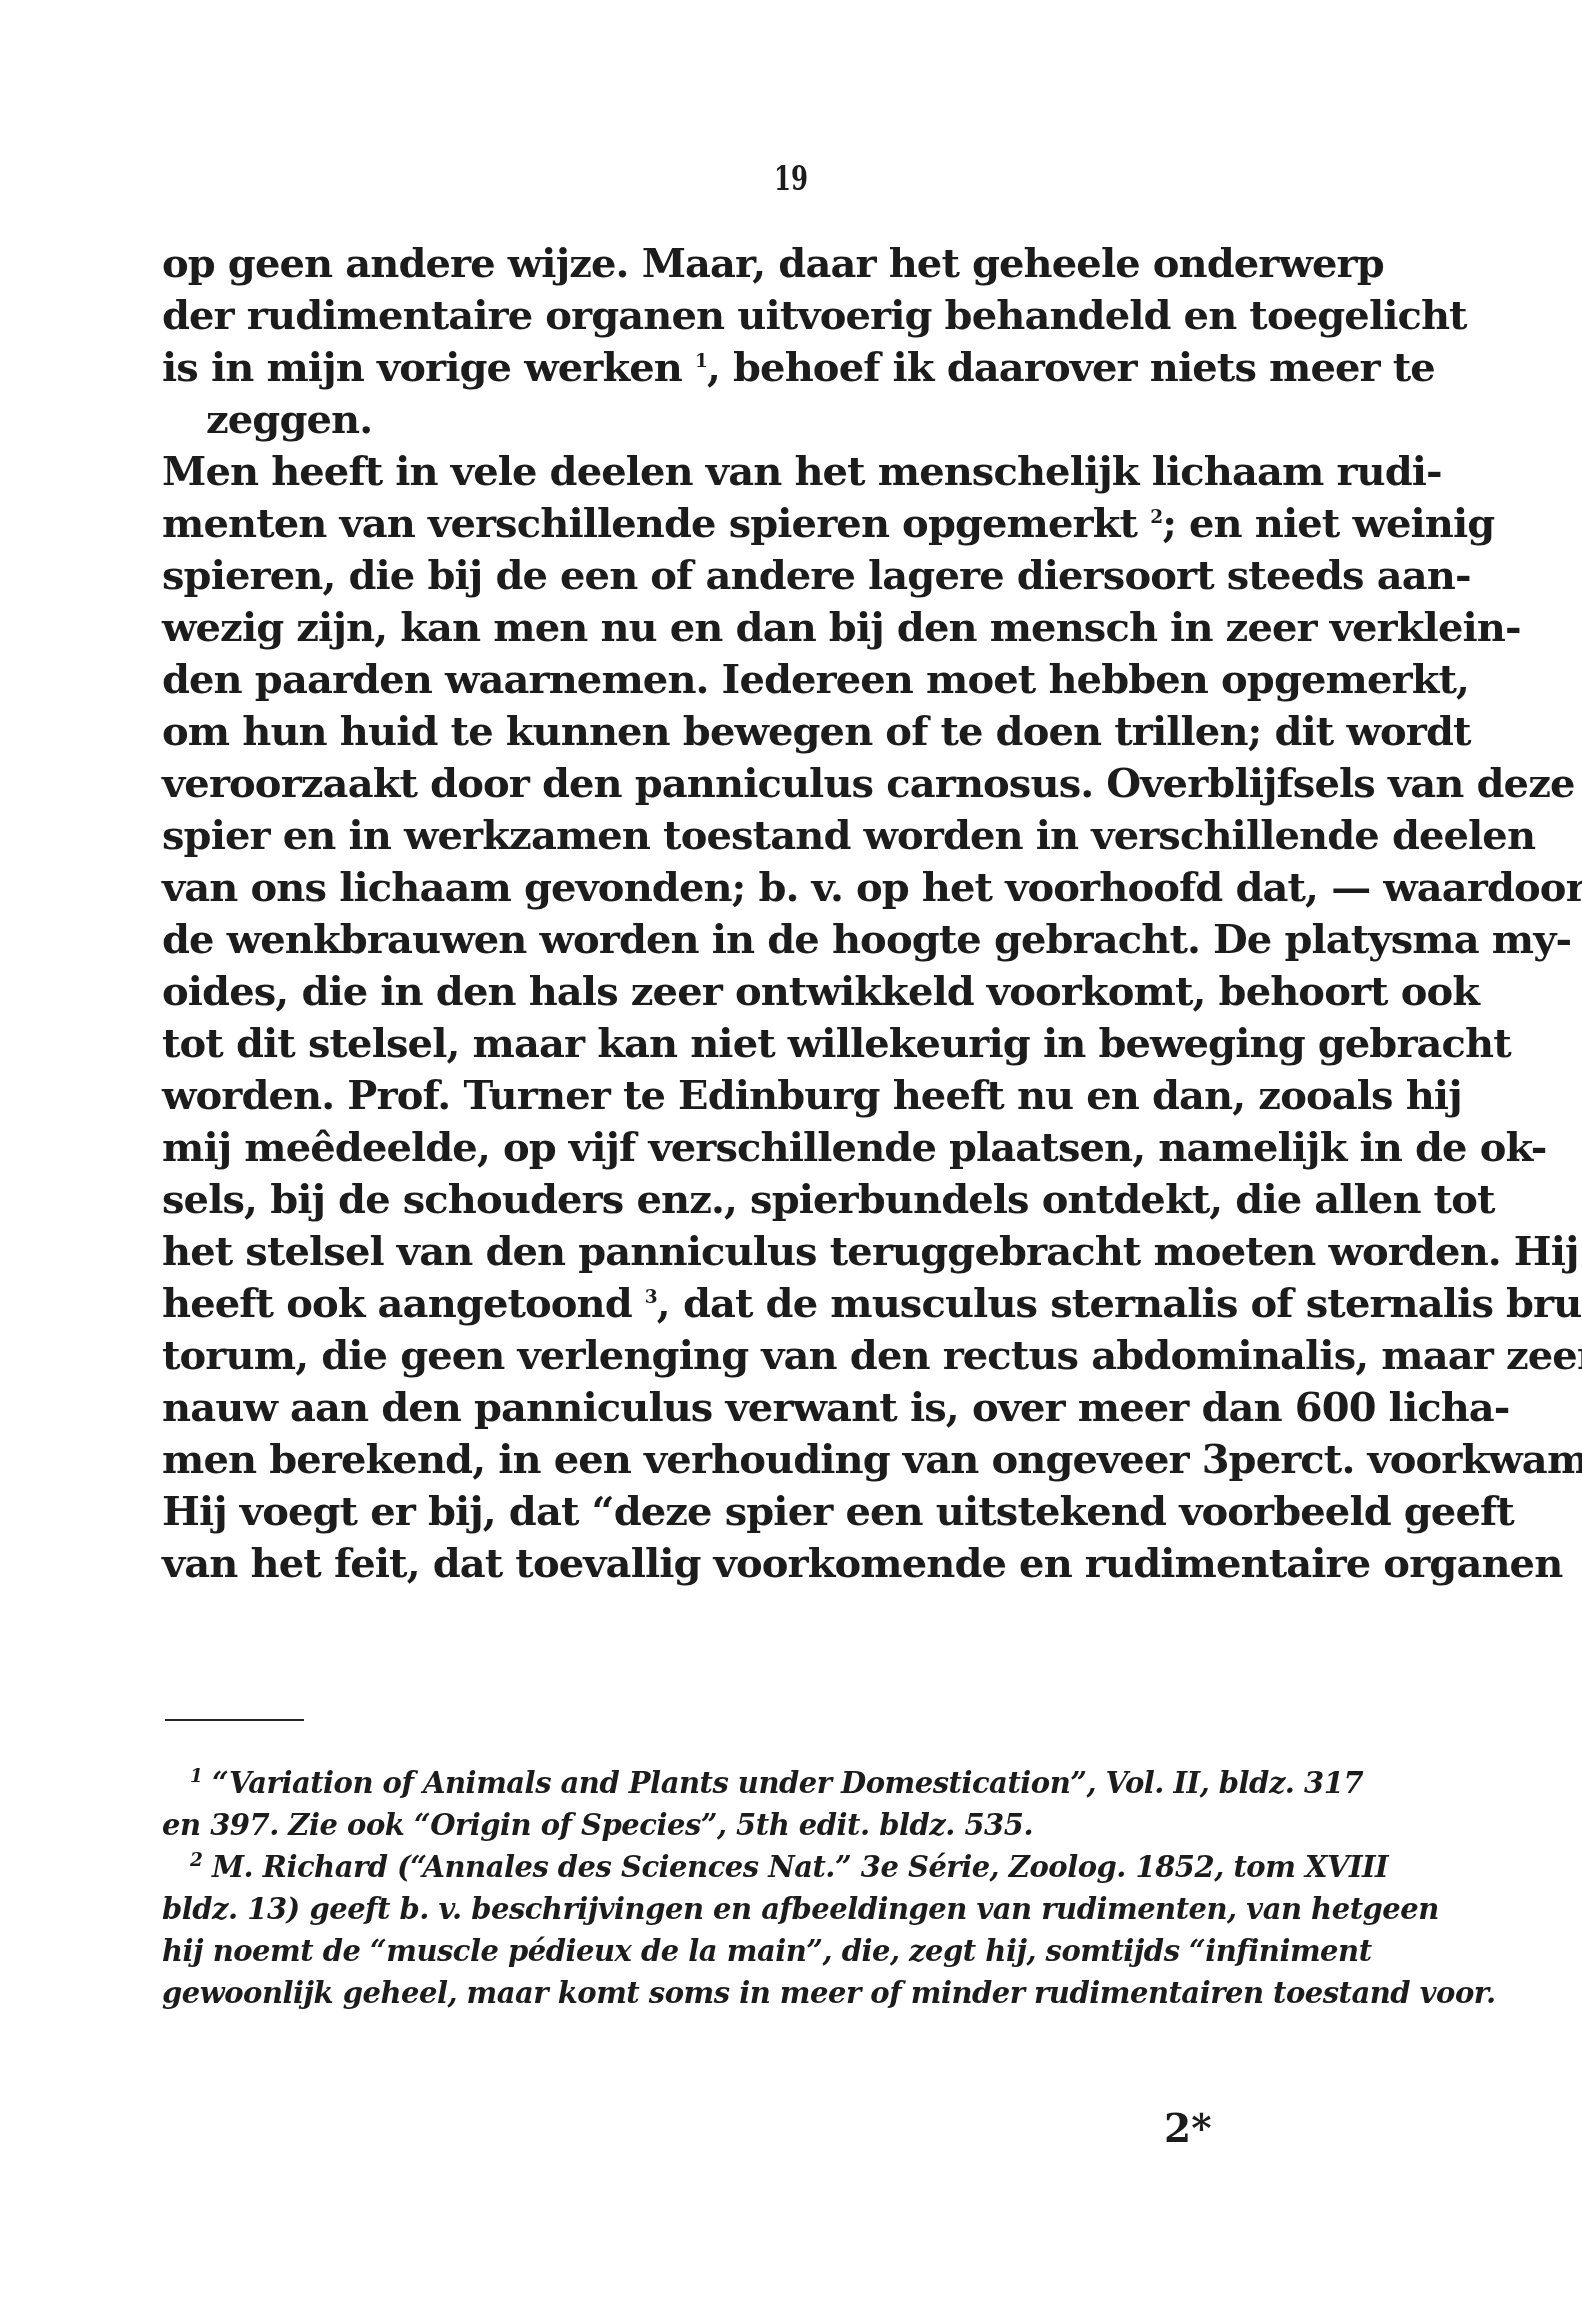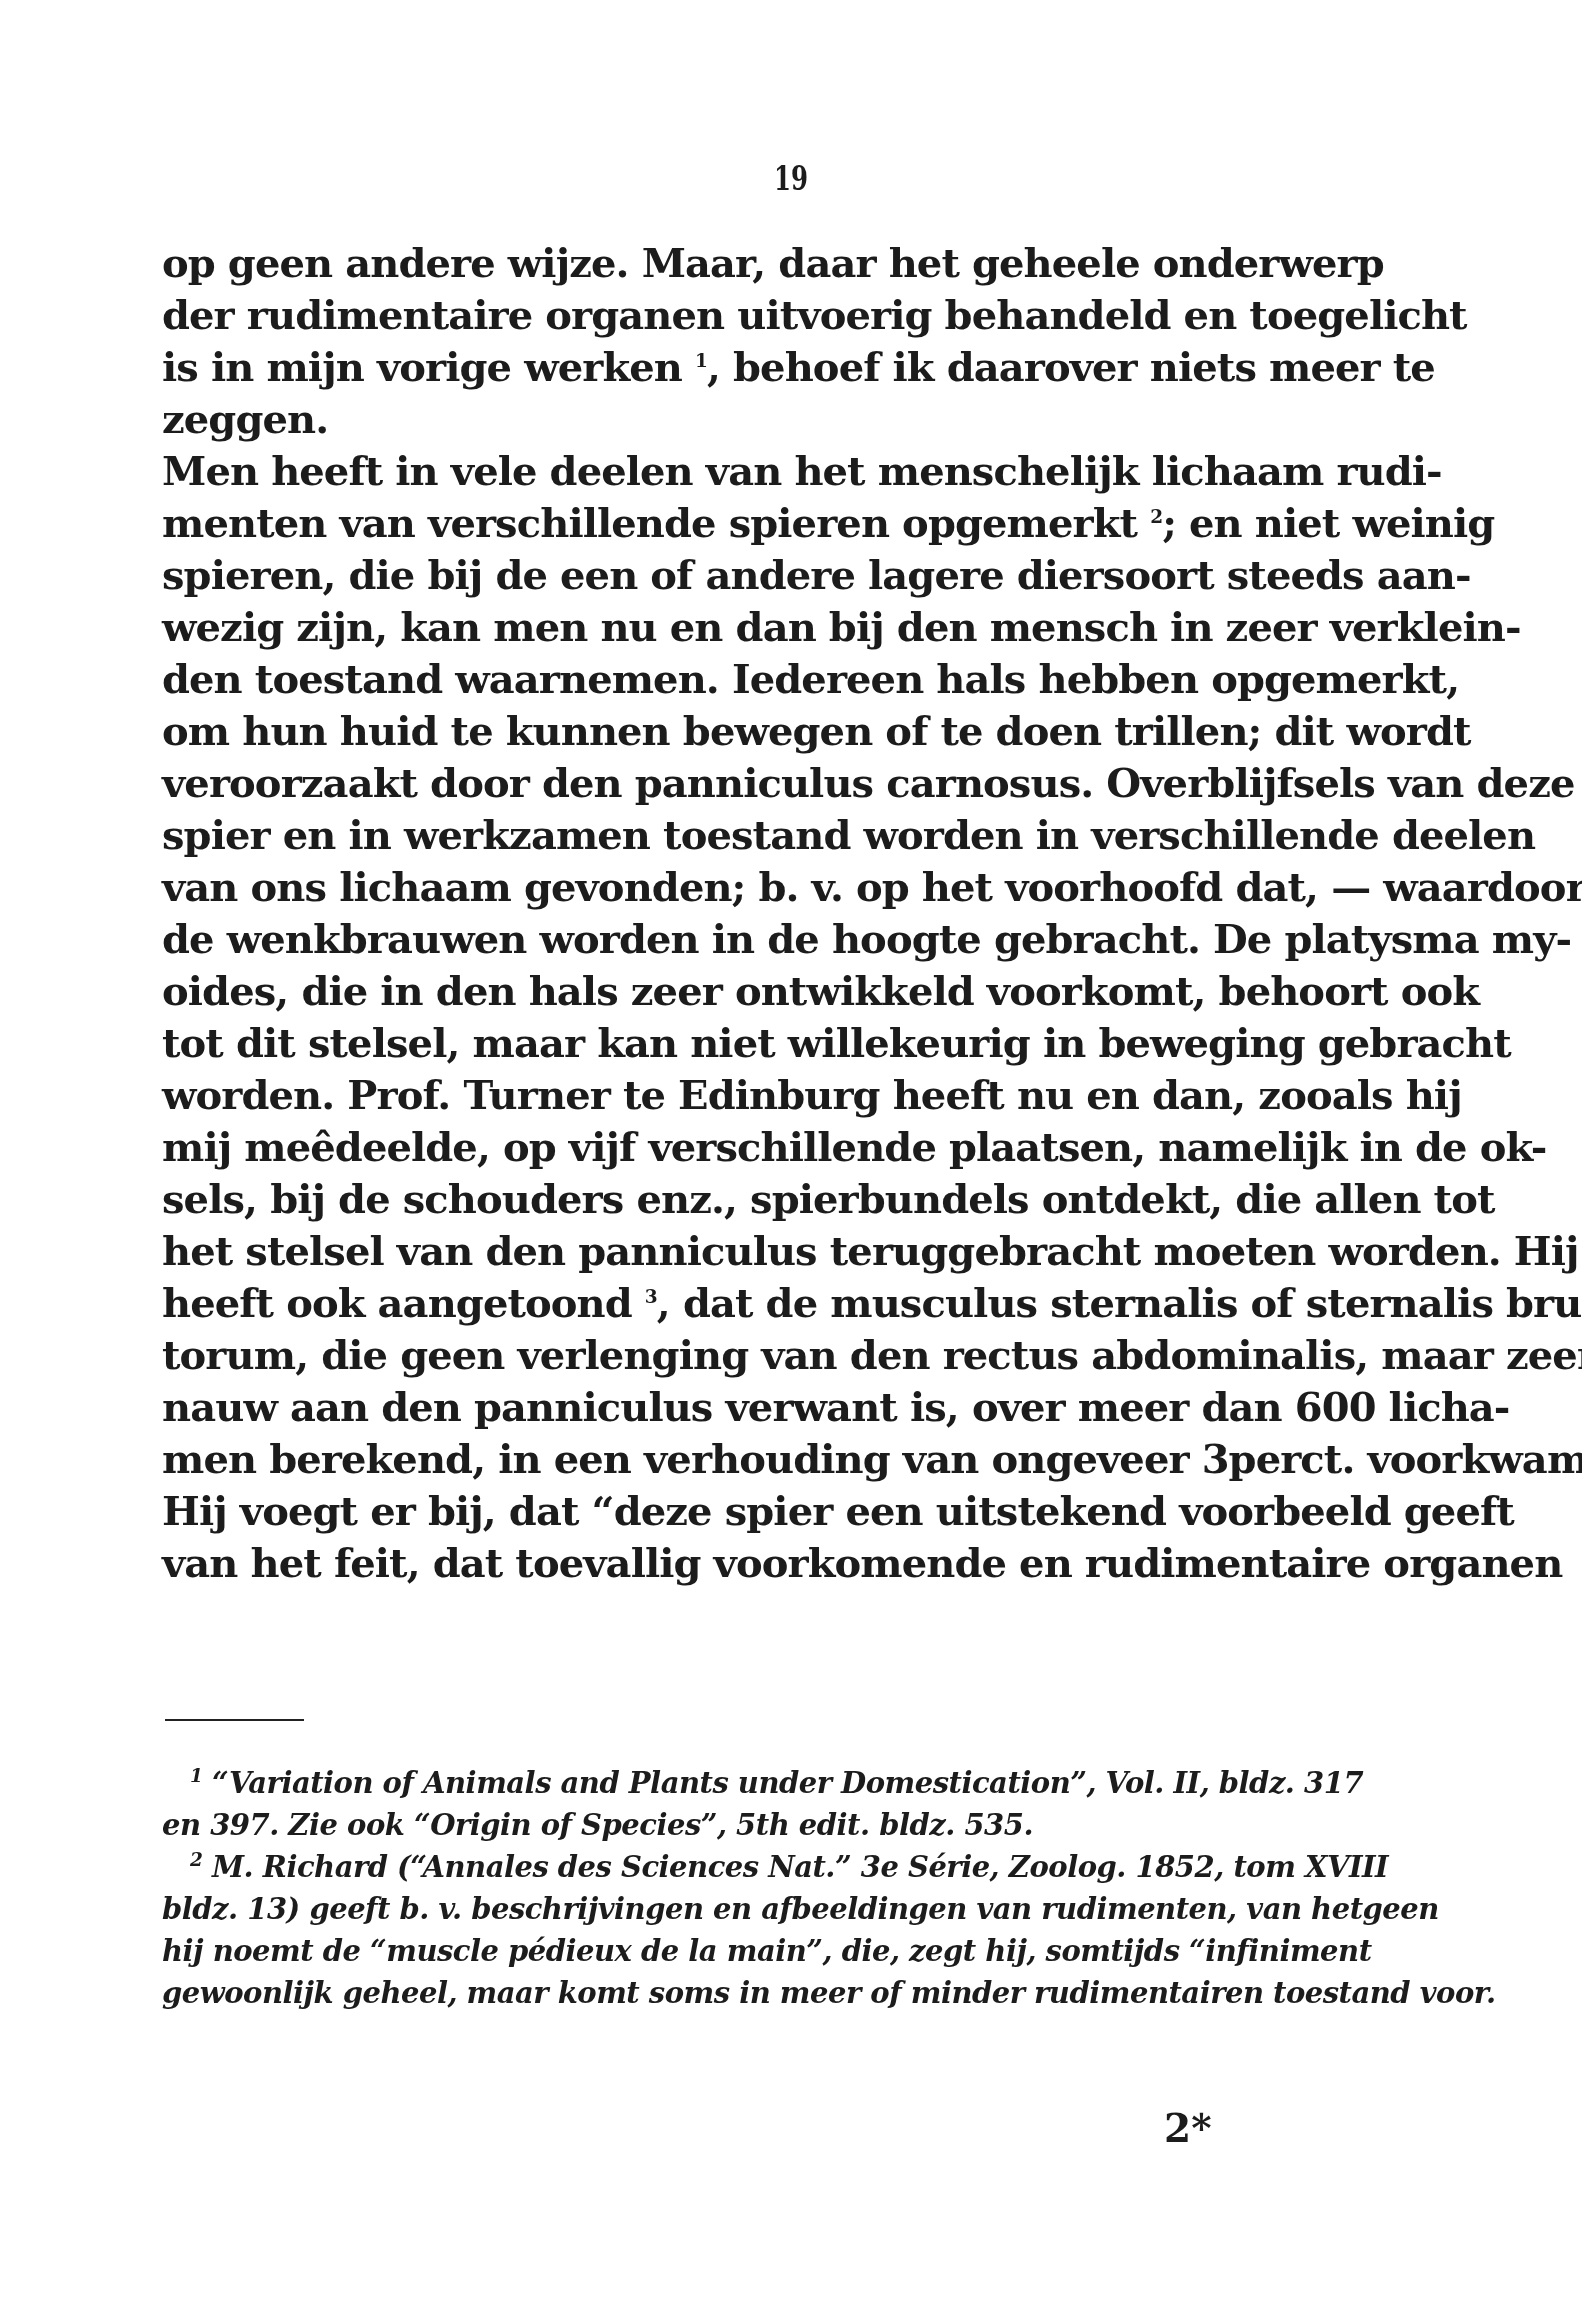--- a/index.html
+++ b/index.html
@@ -15,21 +15,21 @@
   }
   .body-text {
     position: absolute; left: 162px; top: 237px; width: 1150px;
   }
   .line {
     display: block; height: 52px; line-height: 52px;
     font-size: 40px; font-weight: bold; white-space: nowrap;
     text-align: justify; text-align-last: justify;
     letter-spacing: -0.9px;
   }
-  .line.last { text-align-last: left; }
+  .line.last { text-align-last: left; margin-left: 44px; }
   .line .it { }
   .rule {
     position: absolute; left: 165px; top: 1719px; width: 139px; height: 2.3px;
     background: #222;
   }
   .footnotes {
     position: absolute; left: 162px; top: 1762px; width: 1150px;
   }
   .fn-line {
     display: block; height: 42px; line-height: 42px;
@@ -51,21 +51,21 @@
 
 <div class="body-text">
   <span class="line">op geen andere wijze. Maar, daar het geheele onderwerp</span>
   <span class="line">der rudimentaire organen uitvoerig behandeld en toegelicht</span>
   <span class="line"><span>is in mijn vorige werken </span><span class="sup">1</span><span>, behoef ik daarover niets meer te</span></span>
   <span class="line last">zeggen.</span>
   <span class="line" style="padding-left:0;text-indent:0">Men heeft in vele deelen van het menschelijk lichaam rudi-</span>
   <span class="line"><span>menten van verschillende spieren opgemerkt </span><span class="sup">2</span><span>; en niet weinig</span></span>
   <span class="line">spieren, die bij de een of andere lagere diersoort steeds aan-</span>
   <span class="line">wezig zijn, kan men nu en dan bij den mensch in zeer verklein-</span>
-  <span class="line">den toestand waarnemen. Iedereen hals hebben opgemerkt,</span>
+  <span class="line">den paarden waarnemen. Iedereen moet hebben opgemerkt,</span>
   <span class="line">om hun huid te kunnen bewegen of te doen trillen; dit wordt</span>
   <span class="line">veroorzaakt door den panniculus carnosus. Overblijfsels van deze</span>
   <span class="line">spier en in werkzamen toestand worden in verschillende deelen</span>
   <span class="line">van ons lichaam gevonden; b. v. op het voorhoofd dat, — waardoor</span>
   <span class="line"><span>de wenkbrauwen worden in de hoogte gebracht. De </span><span class="it">platysma my-</span></span>
   <span class="line"><span class="it">oides</span><span>, die in den hals zeer ontwikkeld voorkomt, behoort ook</span></span>
   <span class="line">tot dit stelsel, maar kan niet willekeurig in beweging gebracht</span>
   <span class="line">worden. Prof. Turner te Edinburg heeft nu en dan, zooals hij</span>
   <span class="line">mij meêdeelde, op vijf verschillende plaatsen, namelijk in de ok-</span>
   <span class="line">sels, bij de schouders enz., spierbundels ontdekt, die allen tot</span>

